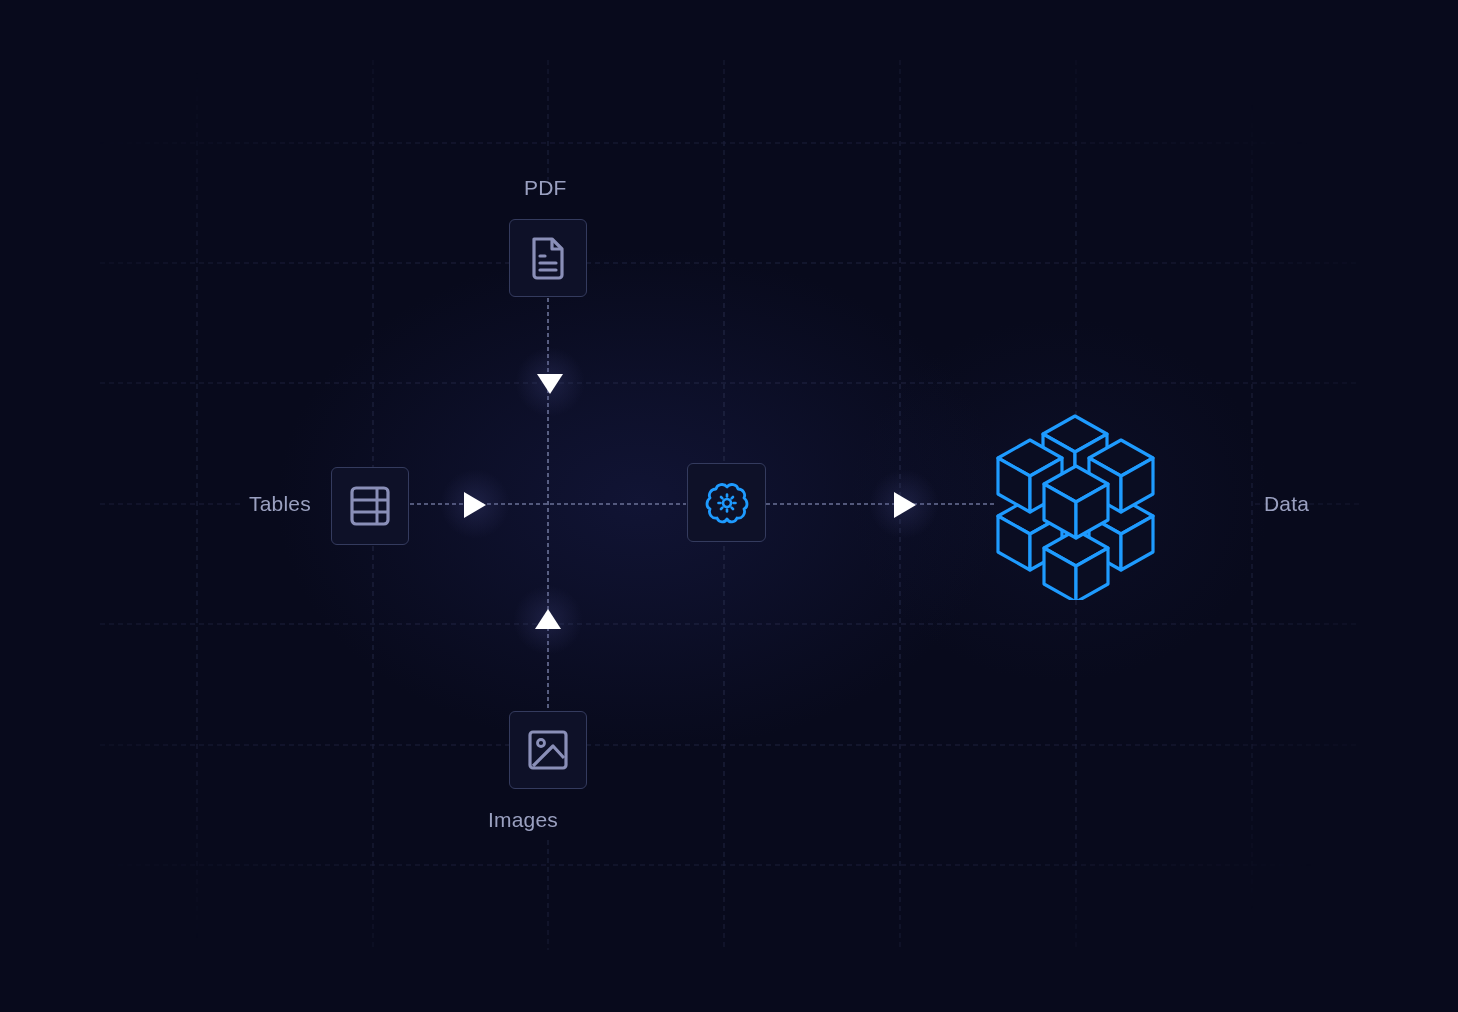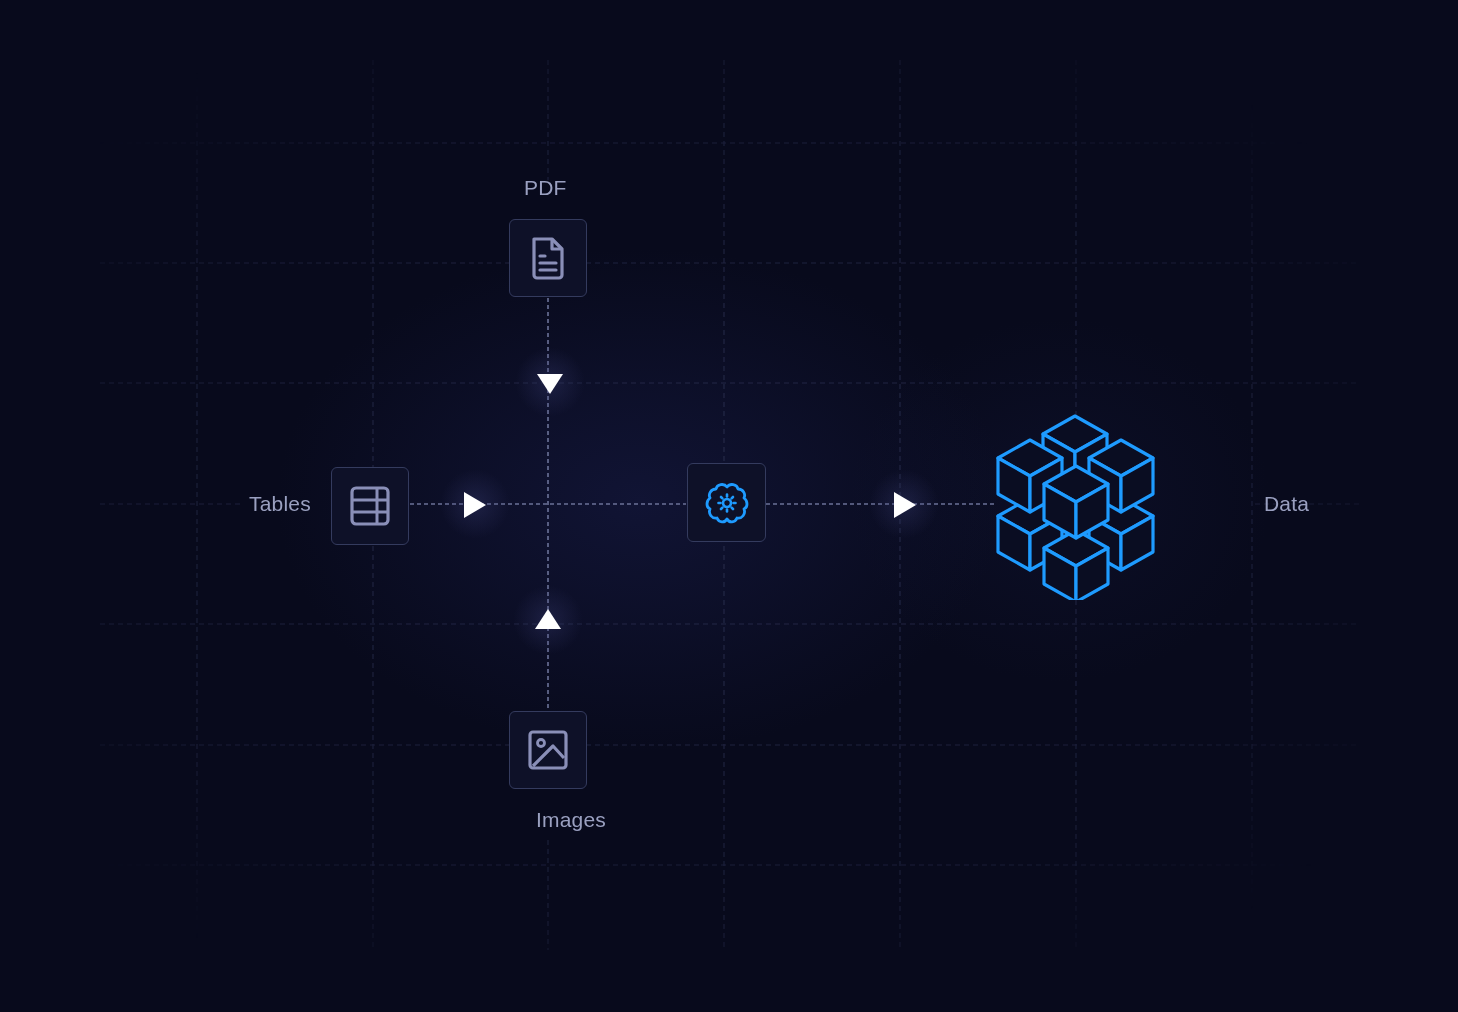--- a/index.html
+++ b/index.html
@@ -99,21 +99,21 @@
     </svg>
   </div>
 
   <div class="node" style="left:509px; top:711px;">
     <svg width="42" height="42" viewBox="0 0 42 42">
       <rect x="3" y="3" width="36" height="36" rx="3" fill="none" stroke="#8a8fb8" stroke-width="3.2"></rect>
       <circle cx="14" cy="14" r="3.5" fill="none" stroke="#8a8fb8" stroke-width="2.8"></circle>
       <path d="M6 37 L26 17 L37 29" fill="none" stroke="#8a8fb8" stroke-width="3.2" stroke-linejoin="round"></path>
     </svg>
   </div>
-  <div class="label" style="left:536px; top:808px;">Images</div>
+  <div class="label" style="left:488px; top:808px;">Images</div>
 
   <div class="node" style="left:687px; top:463px; width:79px; height:79px;">
     <svg width="46" height="44" viewBox="0 0 46 44">
       <path d="M23 6 C20 2 13 3 12 8 C7 8 4 13 6 17 C2 20 2 26 6 28 C4 33 8 38 13 37 C15 42 21 42 23 38 C25 42 31 42 33 37 C38 38 42 33 40 28 C44 26 44 20 40 17 C42 13 39 8 34 8 C33 3 26 2 23 6 Z" fill="none" stroke="#1e9bff" stroke-width="2.8" stroke-linejoin="round"></path>
       <g transform="translate(23 22)">
         <circle r="4" fill="none" stroke="#1e9bff" stroke-width="2.6"></circle>
         <g stroke="#1e9bff" stroke-width="2.6" stroke-linecap="round">
           <line x1="0" y1="-6.5" x2="0" y2="-8.5"></line>
           <line x1="0" y1="6.5" x2="0" y2="8.5"></line>
           <line x1="-6.5" y1="0" x2="-8.5" y2="0"></line>

